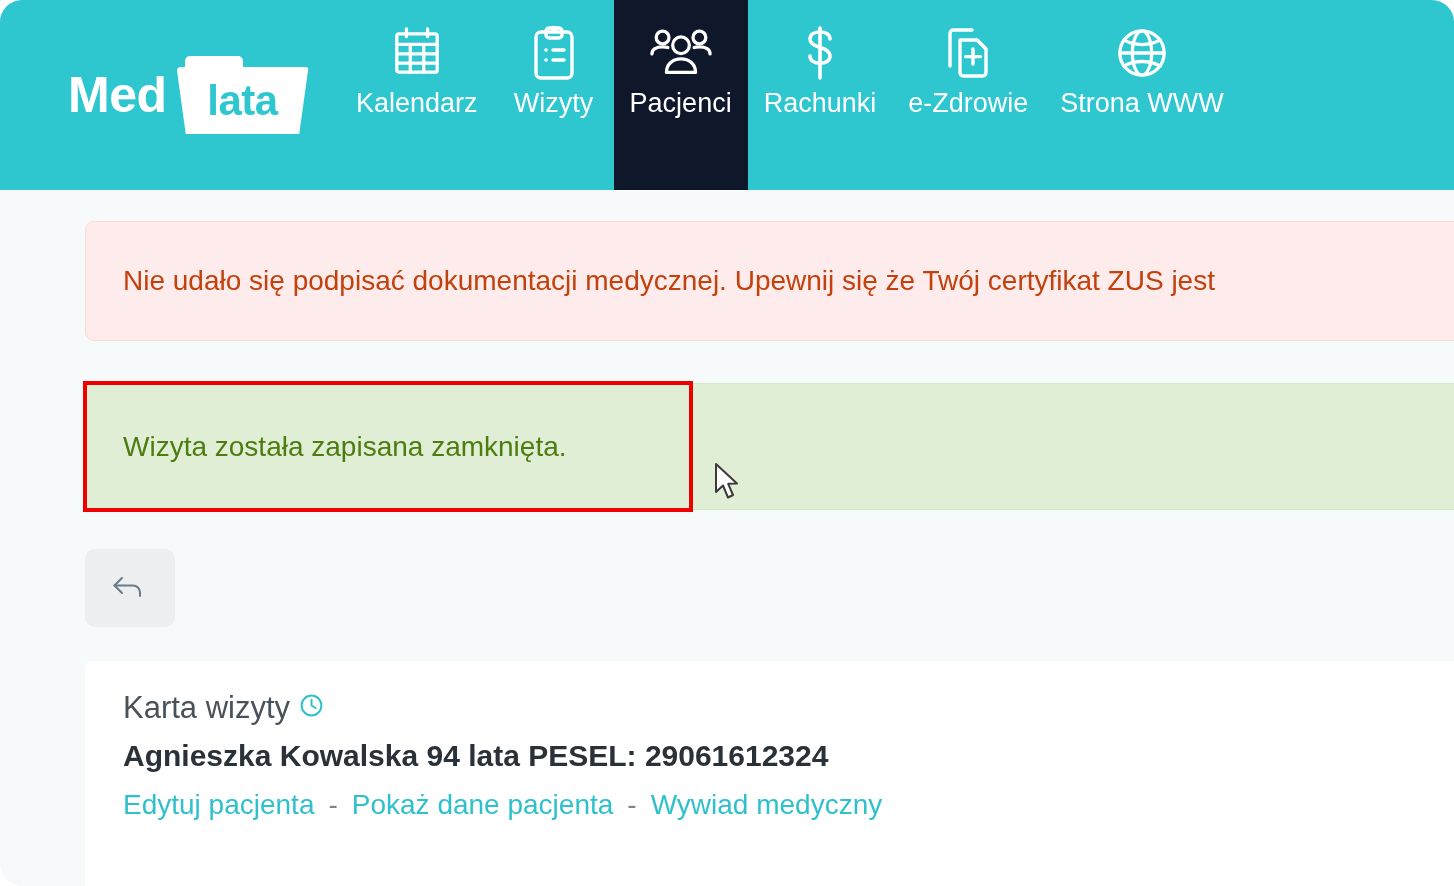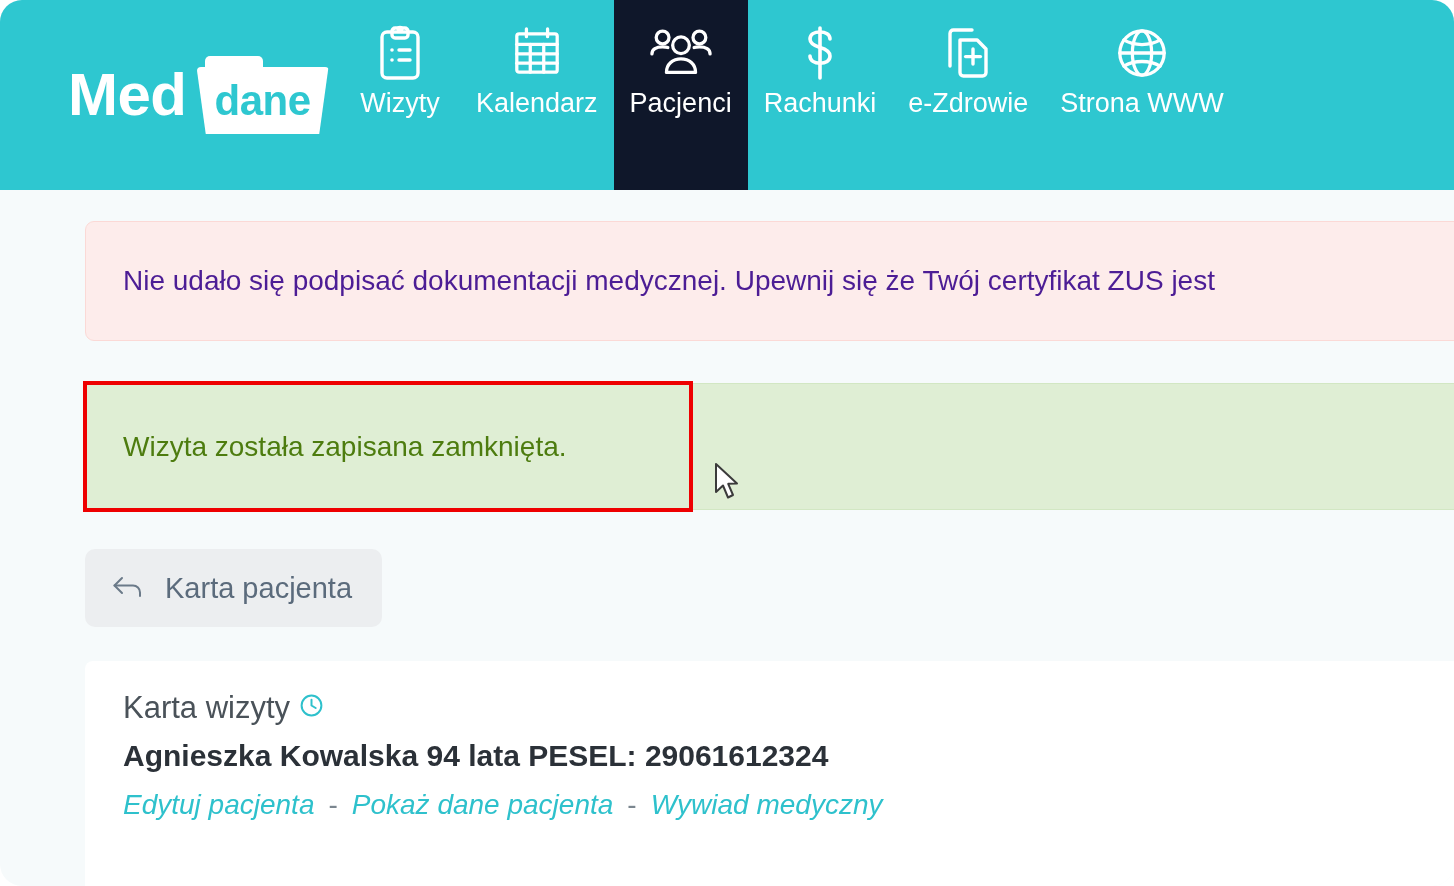--- a/index.html
+++ b/index.html
@@ -43,21 +43,21 @@
   #brand {
     width: 340px;
     display: flex;
     align-items: center;
     padding-left: 68px;
     box-sizing: border-box;
     flex: 0 0 auto;
   }
   .brand-med {
     color: #ffffff;
-    font-size: 60px;
+    font-size: 50px;
     font-weight: bold;
     letter-spacing: -0.5px;
     line-height: 1;
   }
   .brand-folder {
     position: relative;
     margin-left: 10px;
     width: 132px;
     height: 78px;
   }
@@ -137,21 +137,21 @@
     height: 120px;
     background: #fdeceb;
     border: 1px solid #fbd9d6;
     border-radius: 9px;
     box-sizing: border-box;
     display: flex;
     align-items: center;
     overflow: hidden;
   }
   #alert-error .alert-text {
-    color: #4c1d95;
+    color: #c2410c;
     font-size: 28px;
     white-space: nowrap;
     padding-left: 37px;
   }
 
   #alert-success {
     position: absolute;
     left: 85px;
     top: 383px;
     width: 1430px;
@@ -239,21 +239,20 @@
     display: flex;
     align-items: center;
     gap: 14px;
     font-size: 28px;
     white-space: nowrap;
   }
   #patient-links a {
     color: #2ec1cc;
     text-decoration: none;
     cursor: pointer;
-    font-style: italic;
   }
   #patient-links .sep {
     color: #7b868f;
   }
 
   
   #mouse-cursor {
     position: absolute;
     left: 712px;
     top: 461px;
@@ -268,57 +267,57 @@
 
 <div id="app-window">
 
   <div id="topnav">
 
     <div id="brand">
       <span class="brand-med">Med</span>
       <span class="brand-folder">
         <span class="tab"></span>
         <span class="body"></span>
-        <span class="file-text">dane</span>
+        <span class="file-text">lata</span>
       </span>
     </div>
 
     <div class="nav-items">
-
-      <div class="nav-item">
-        <span class="nav-icon">
-          <svg width="48" height="58" viewBox="0 0 24 29" fill="none" stroke="#ffffff" stroke-width="1.7" stroke-linecap="round" stroke-linejoin="round">
-            <rect x="3" y="4" width="18" height="23" rx="2.5"></rect>
-            <rect x="8" y="2" width="8" height="5" rx="1.6"></rect>
-            <circle cx="12" cy="2.6" r="1.7" fill="#ffffff" stroke="none"></circle>
-            <circle cx="8" cy="13" r="0.9" fill="#ffffff" stroke="none"></circle>
-            <line x1="11.5" y1="13" x2="17" y2="13"></line>
-            <circle cx="8" cy="18" r="0.9" fill="#ffffff" stroke="none"></circle>
-            <line x1="11.5" y1="18" x2="17" y2="18"></line>
-          </svg>
-        </span>
-        <span class="nav-label">Wizyty</span>
-      </div>
 
       <div class="nav-item">
         <span class="nav-icon">
           <svg width="50" height="56" viewBox="0 0 26 28" fill="none" stroke="#ffffff" stroke-width="1.7" stroke-linecap="round" stroke-linejoin="round">
             <rect x="2.5" y="4" width="21" height="20" rx="1.2"></rect>
             <line x1="7.5" y1="1.5" x2="7.5" y2="5.5"></line>
             <line x1="18.5" y1="1.5" x2="18.5" y2="5.5"></line>
             <line x1="2.5" y1="9.5" x2="23.5" y2="9.5"></line>
             <line x1="2.5" y1="14.5" x2="23.5" y2="14.5"></line>
             <line x1="2.5" y1="19.3" x2="23.5" y2="19.3"></line>
             <line x1="9.5" y1="9.5" x2="9.5" y2="24"></line>
             <line x1="16.5" y1="9.5" x2="16.5" y2="24"></line>
           </svg>
         </span>
         <span class="nav-label">Kalendarz</span>
       </div>
 
+      <div class="nav-item">
+        <span class="nav-icon">
+          <svg width="48" height="58" viewBox="0 0 24 29" fill="none" stroke="#ffffff" stroke-width="1.7" stroke-linecap="round" stroke-linejoin="round">
+            <rect x="3" y="4" width="18" height="23" rx="2.5"></rect>
+            <rect x="8" y="2" width="8" height="5" rx="1.6"></rect>
+            <circle cx="12" cy="2.6" r="1.7" fill="#ffffff" stroke="none"></circle>
+            <circle cx="8" cy="13" r="0.9" fill="#ffffff" stroke="none"></circle>
+            <line x1="11.5" y1="13" x2="17" y2="13"></line>
+            <circle cx="8" cy="18" r="0.9" fill="#ffffff" stroke="none"></circle>
+            <line x1="11.5" y1="18" x2="17" y2="18"></line>
+          </svg>
+        </span>
+        <span class="nav-label">Wizyty</span>
+      </div>
+
       <div class="nav-item active">
         <span class="nav-icon">
           <svg width="62" height="52" viewBox="0 0 32 26" fill="none" stroke="#ffffff" stroke-width="1.7" stroke-linecap="round" stroke-linejoin="round">
             <circle cx="6.5" cy="5" r="3.3"></circle>
             <path d="M1 13.5c0-2.4 2.2-3.7 5.5-3.7 1 0 1.9.1 2.7.4"></path>
             <circle cx="25.5" cy="5" r="3.3"></circle>
             <path d="M31 13.5c0-2.4-2.2-3.7-5.5-3.7-1 0-1.9.1-2.7.4"></path>
             <circle cx="16" cy="9" r="4.3"></circle>
             <path d="M8.5 23c0-4.2 3.3-7 7.5-7s7.5 2.8 7.5 7z"></path>
           </svg>
@@ -374,21 +373,20 @@
 
   <div id="highlight-box"></div>
 
   <button id="btn-karta-pacjenta">
     <span>
       <svg width="34" height="28" viewBox="0 0 34 28" fill="none" stroke="#6b7a89" stroke-width="2" stroke-linecap="round" stroke-linejoin="round">
         <path d="M11 5 L3.5 12.5 L11 20"></path>
         <path d="M3.5 12.5 H22 a7 7 0 0 1 7 7 V23"></path>
       </svg>
     </span>
-    <span class="btn-label">Karta pacjenta</span>
   </button>
 
   <div id="visit-card">
 
     <div id="card-heading">
       <span>Karta wizyty</span>
       <span>
         <svg width="25" height="25" viewBox="0 0 24 24" fill="none" stroke="#2ec1cc" stroke-width="1.9" stroke-linecap="round" stroke-linejoin="round">
           <circle cx="12" cy="12" r="9.5"></circle>
           <path d="M12 6.5V12l4 2.4"></path>

